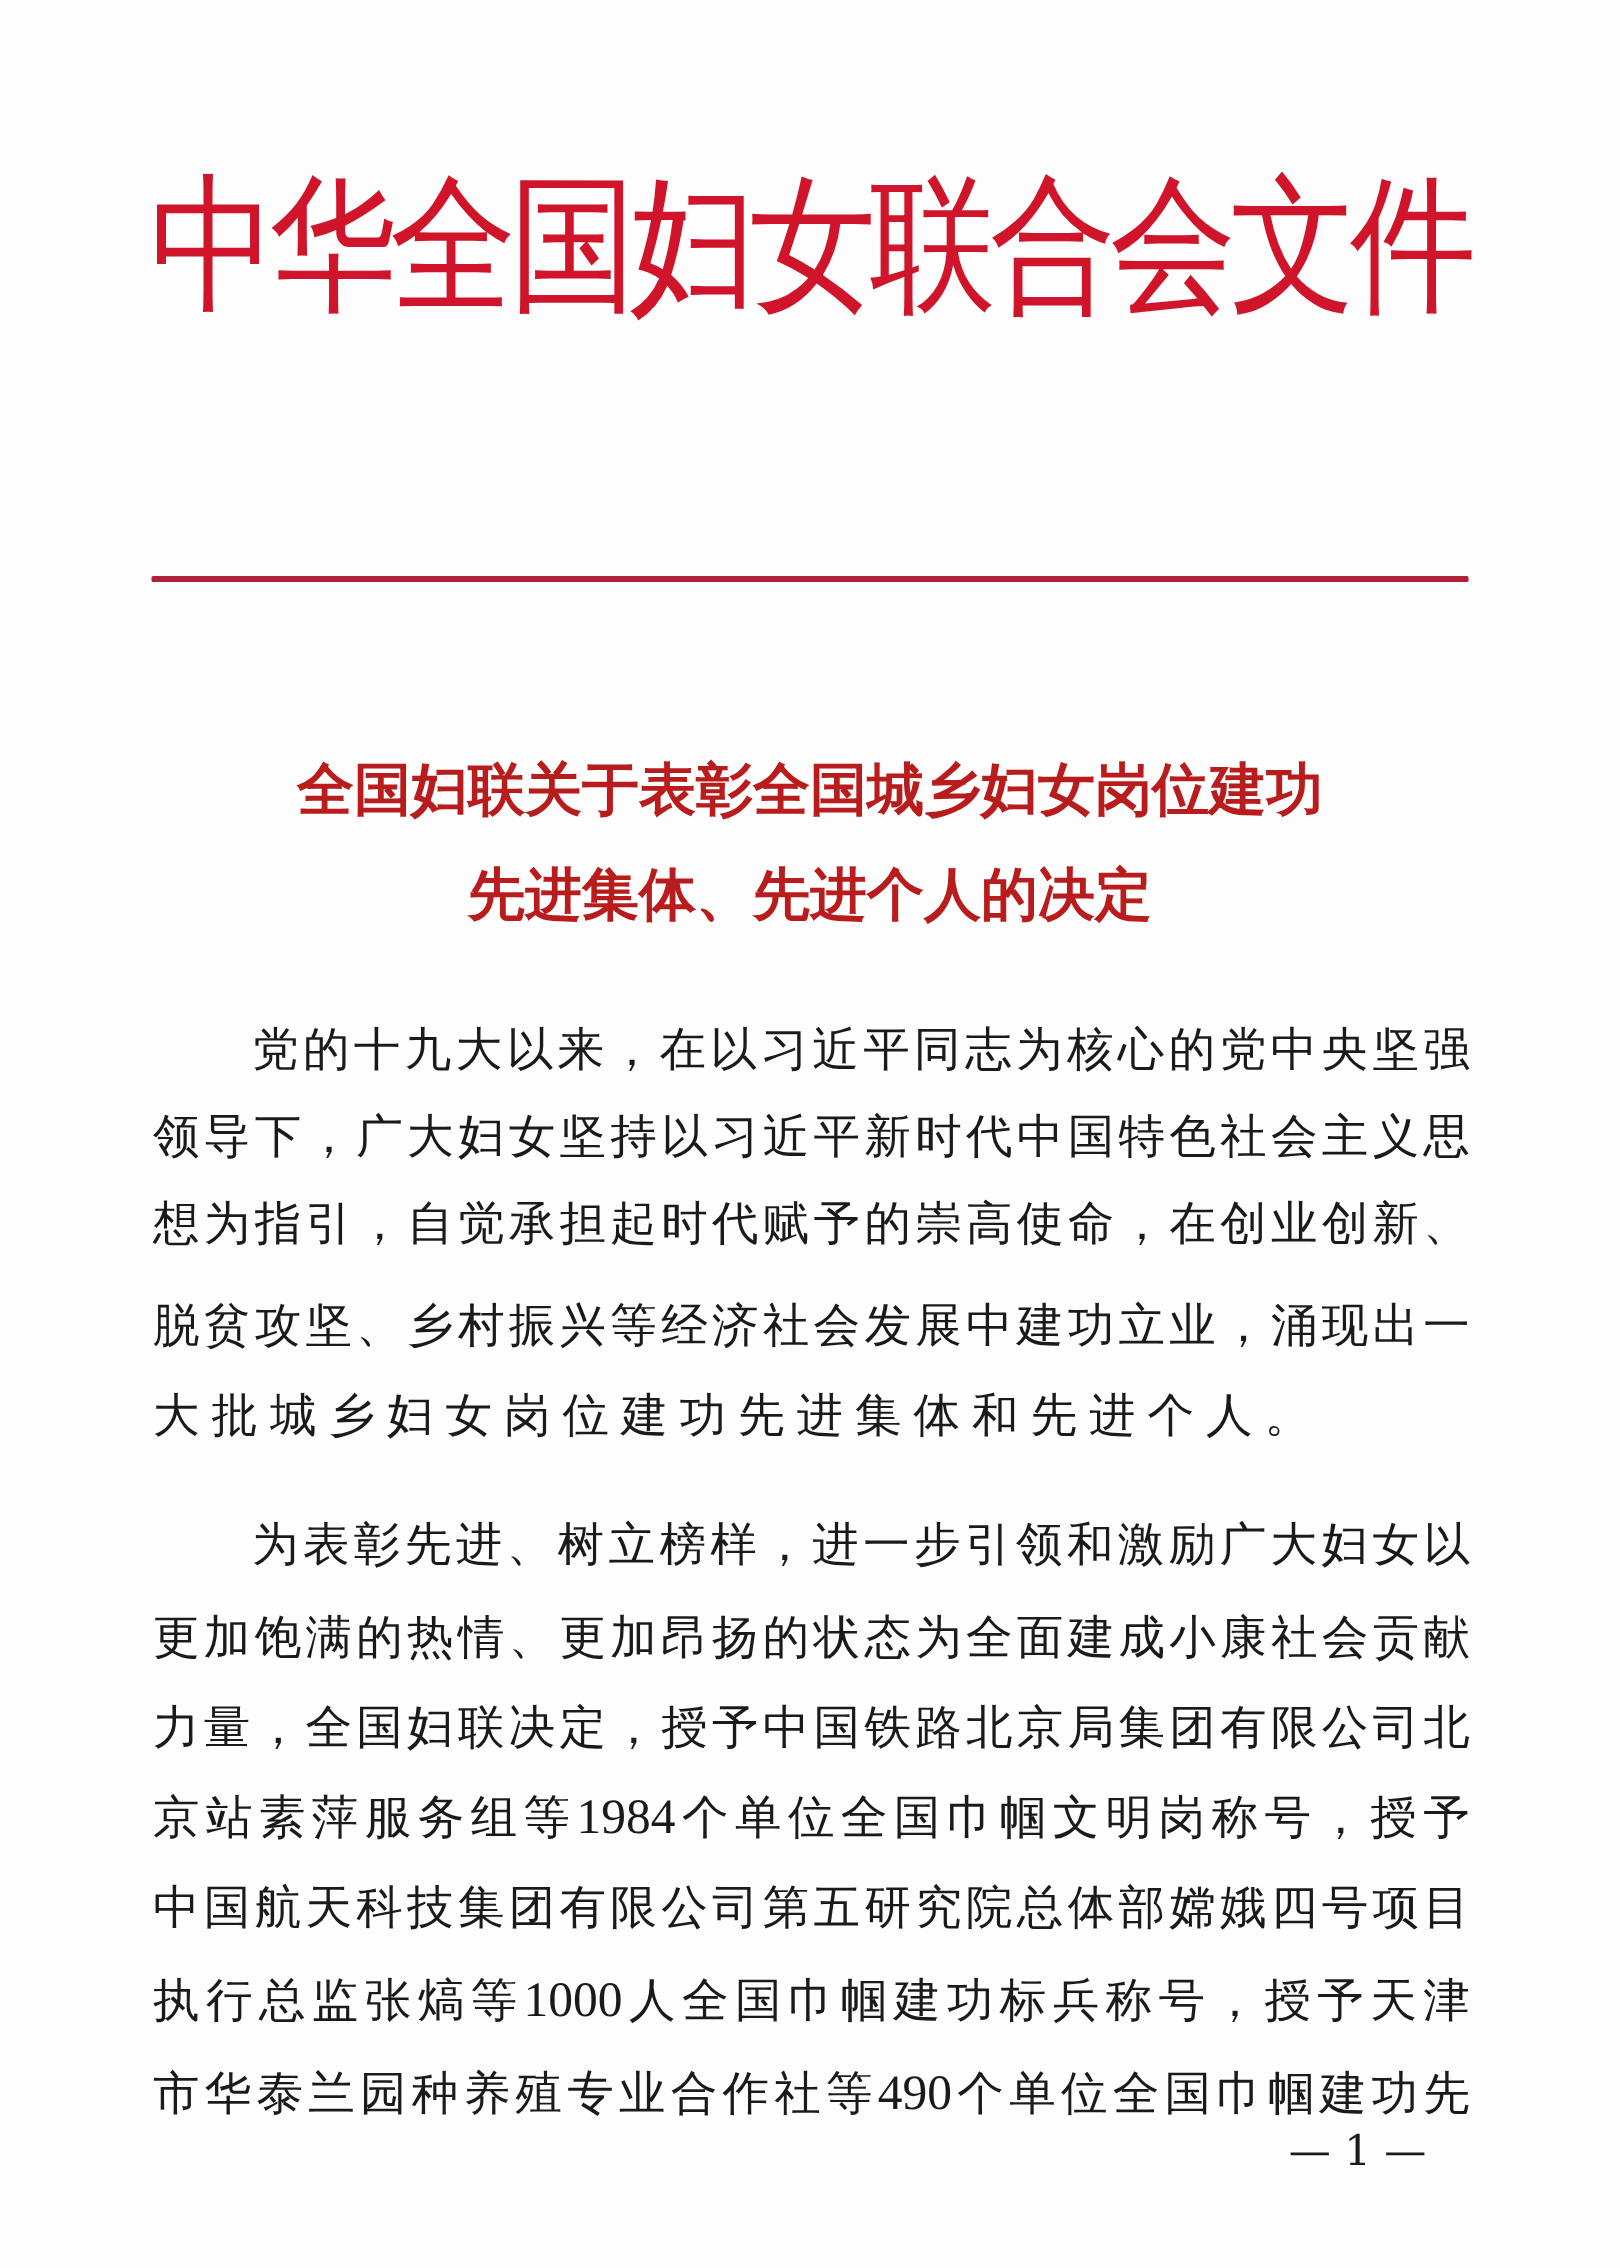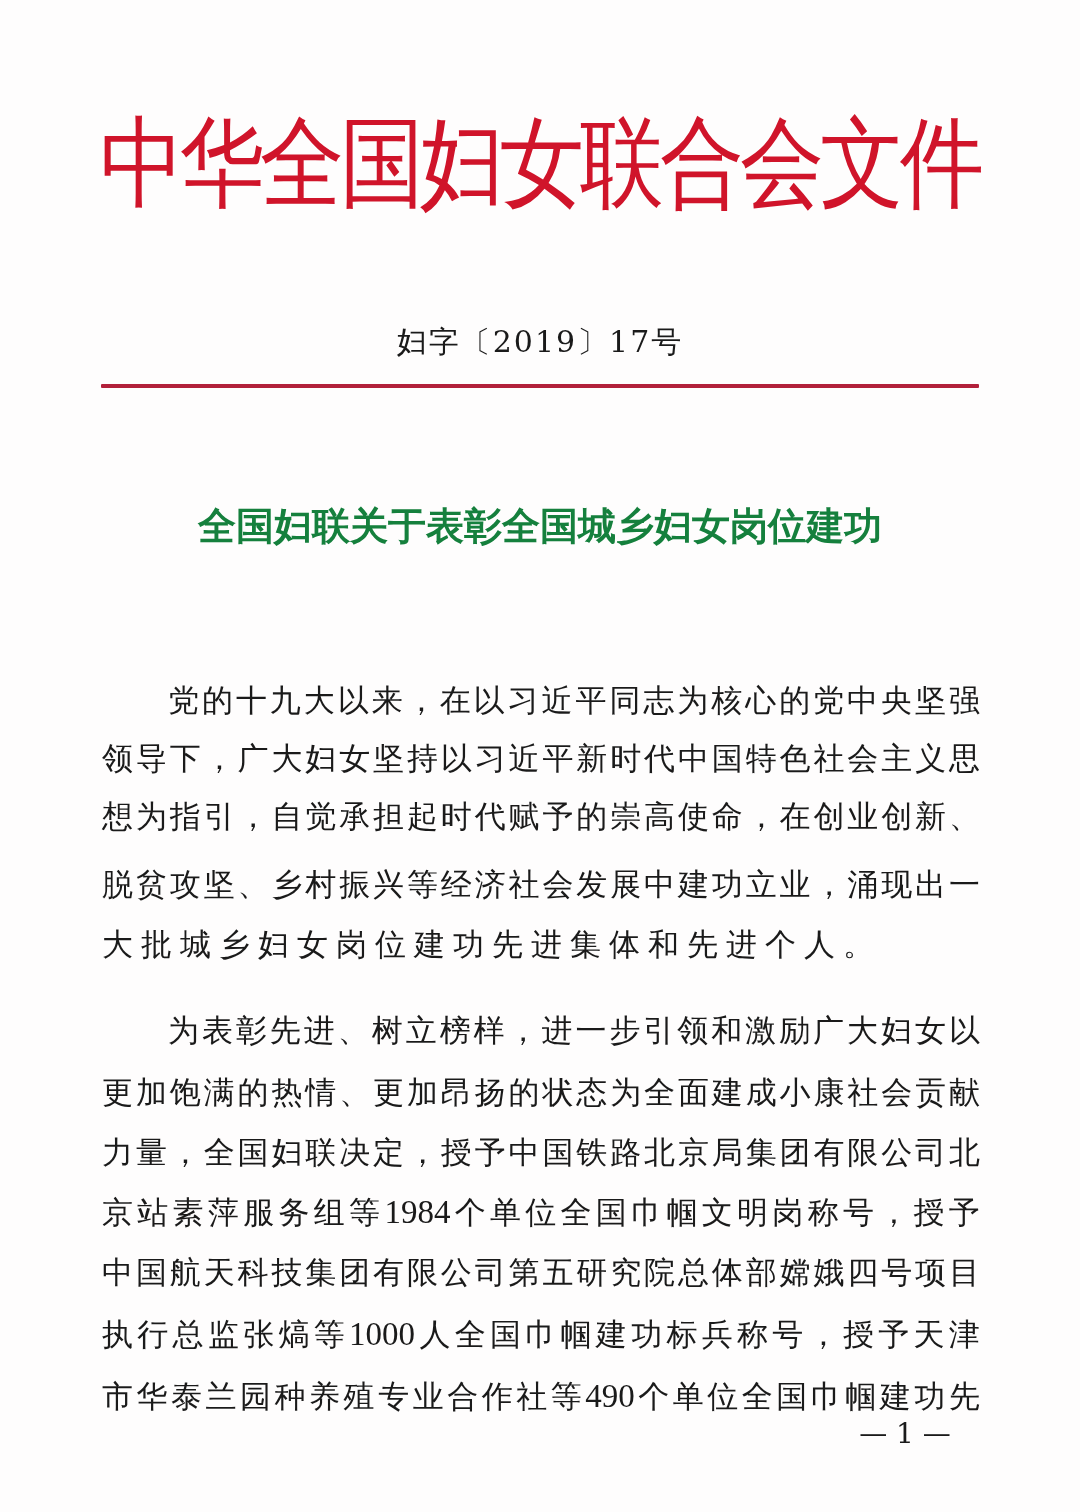--- a/index.html
+++ b/index.html
@@ -64,21 +64,21 @@
     border-radius: 1px;
   }
   .title {
     position: absolute;
     left: 0;
     width: 1080px;
     text-align: center;
     font-family: "DejaVu Serif", "Liberation Serif", serif;
     font-weight: bold;
     font-size: 38px;
-    color: #15803d;
+    color: #b91c1c;
     letter-spacing: 0px;
   }
   .title.l1 { top: 498px; line-height: 56px; }
   .title.l2 { top: 568px; line-height: 56px; }
   .body-text {
     position: absolute;
     left: 102px;
     width: 878px;
     font-family: "DejaVu Sans", "Liberation Sans", sans-serif;
     font-size: 31px;
@@ -120,25 +120,25 @@
     <span>国</span>
     <span>妇</span>
     <span>女</span>
     <span>联</span>
     <span>合</span>
     <span>会</span>
     <span>文</span>
     <span>件</span>
   </div>
 
-  <div class="docno">妇字〔2019〕17号</div>
 
   <div class="redline"></div>
 
   <div class="title l1">全国妇联关于表彰全国城乡妇女岗位建功</div>
+  <div class="title l2">先进集体、先进个人的决定</div>
 
   <div class="body-text" style="top:674px;">
 
     <div class="line indent" style="top:0px;">
         <span>党</span>
         <span>的</span>
         <span>十</span>
         <span>九</span>
         <span>大</span>
         <span>以</span>

